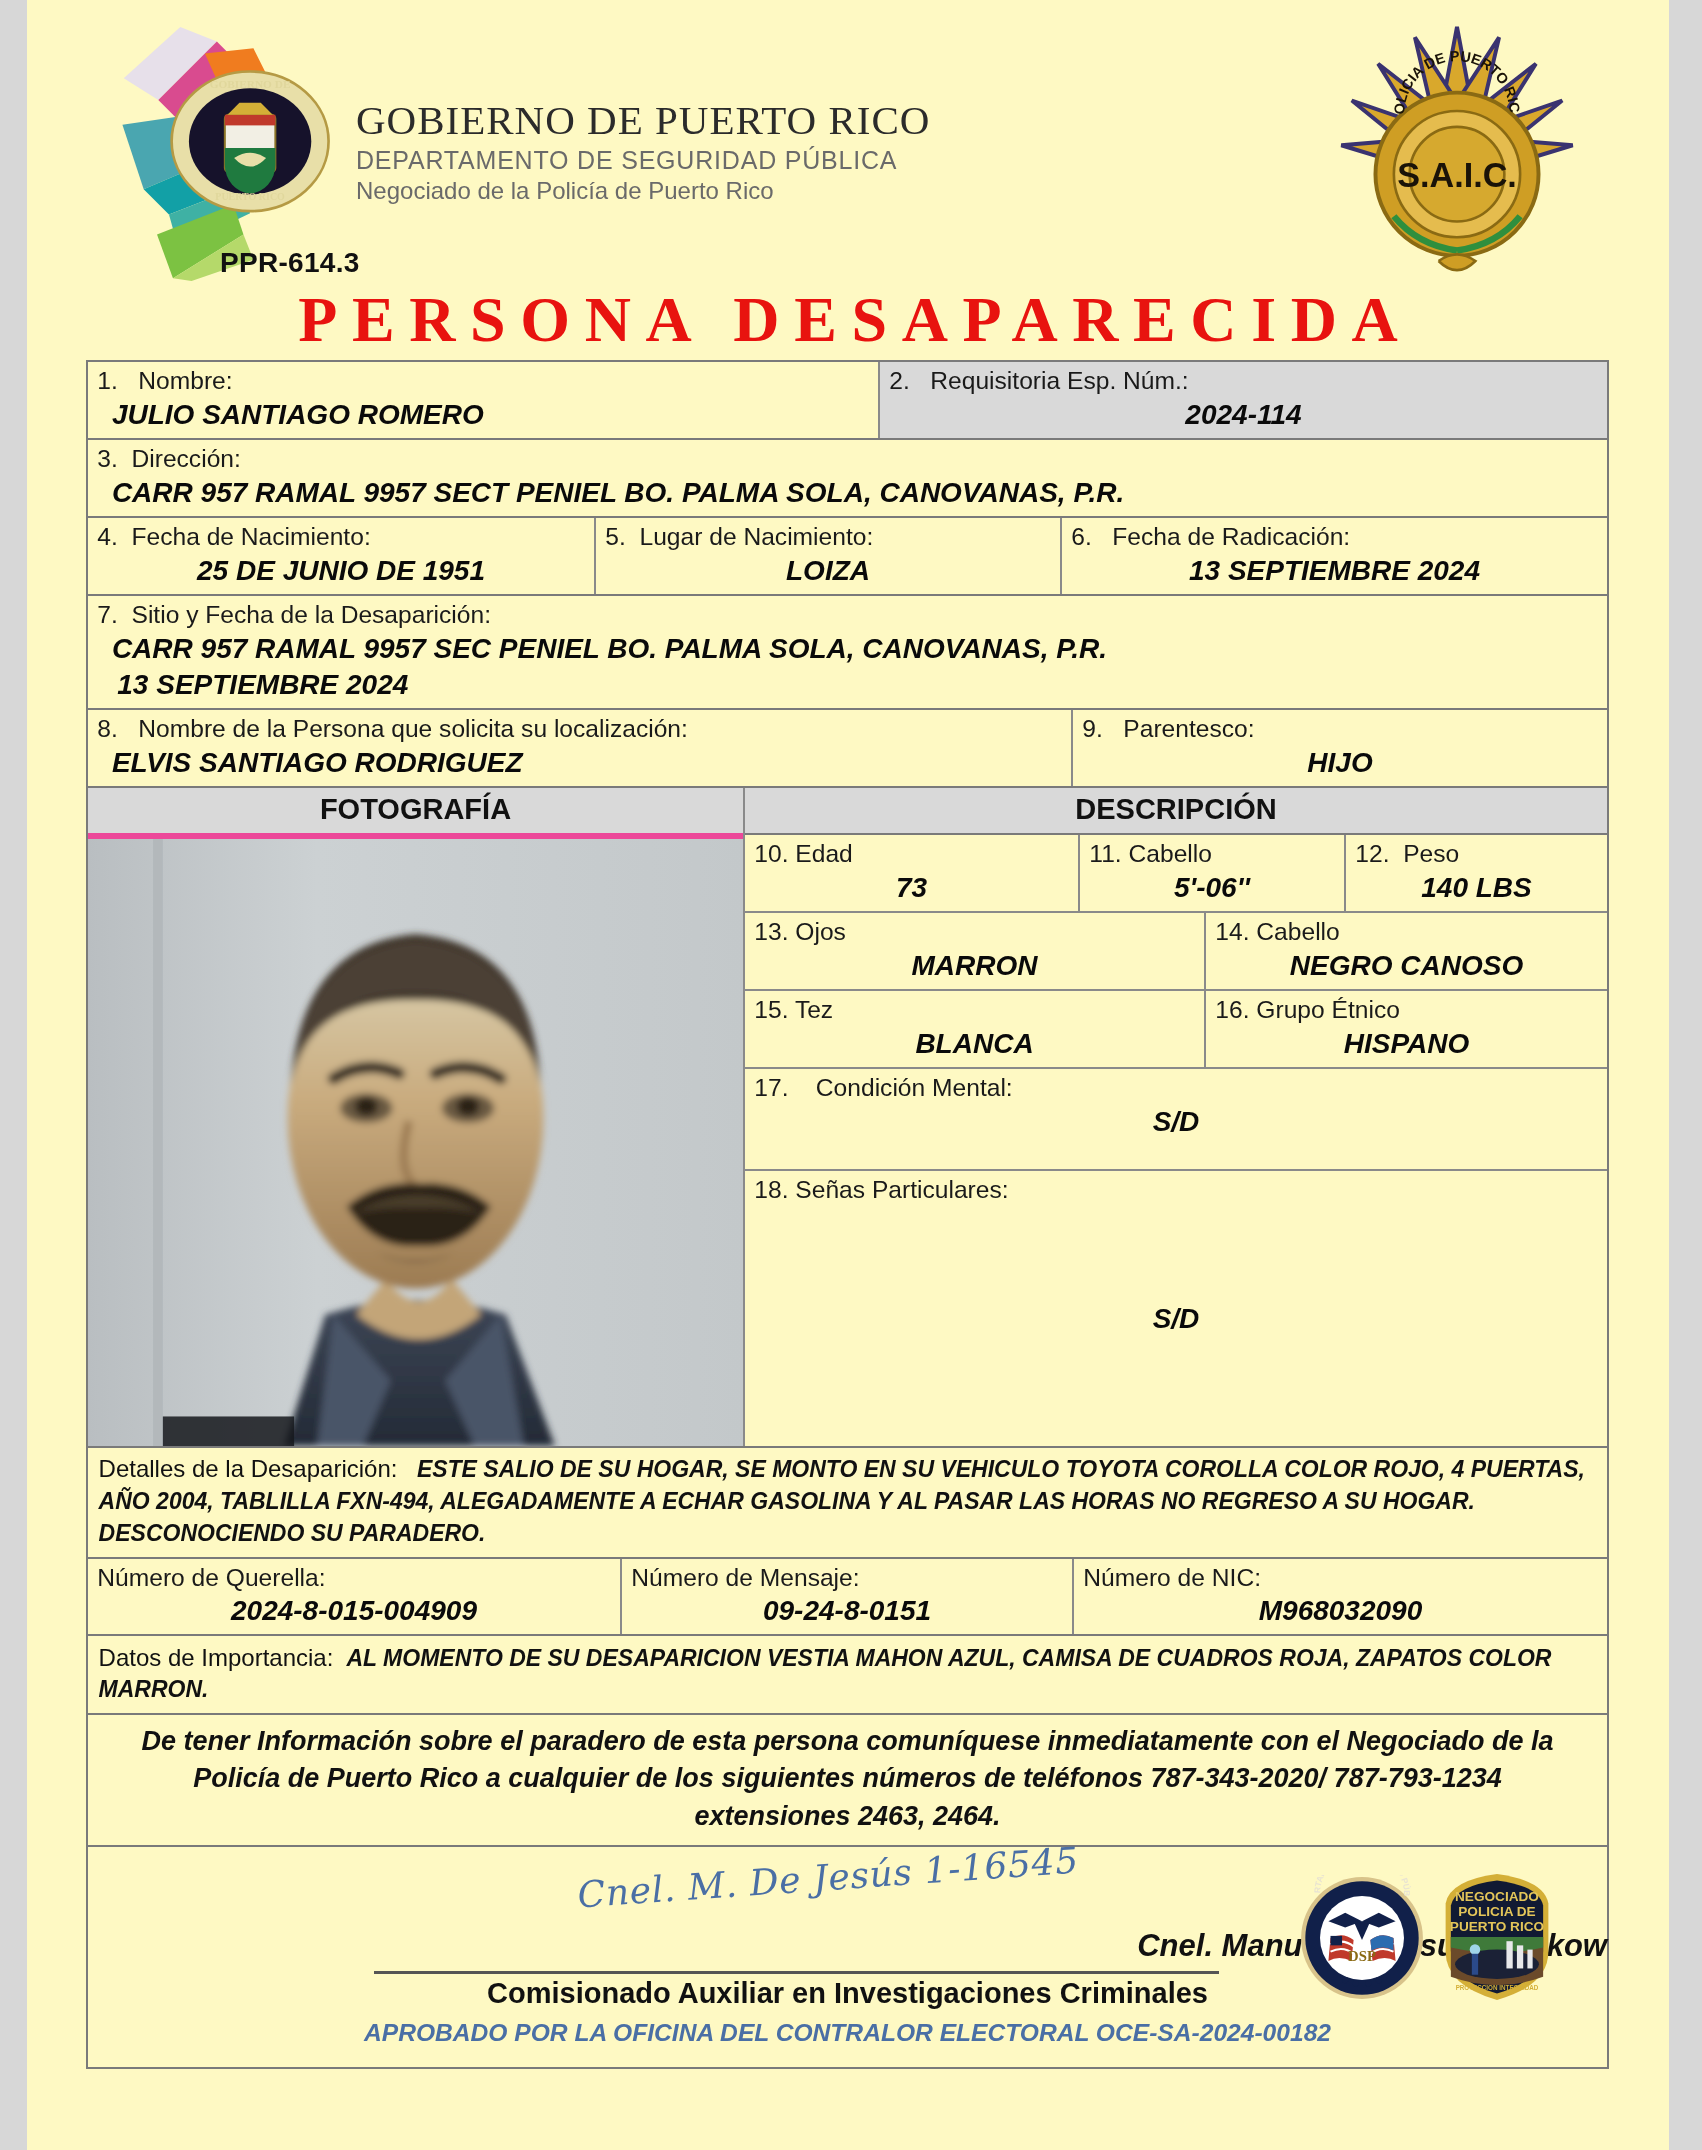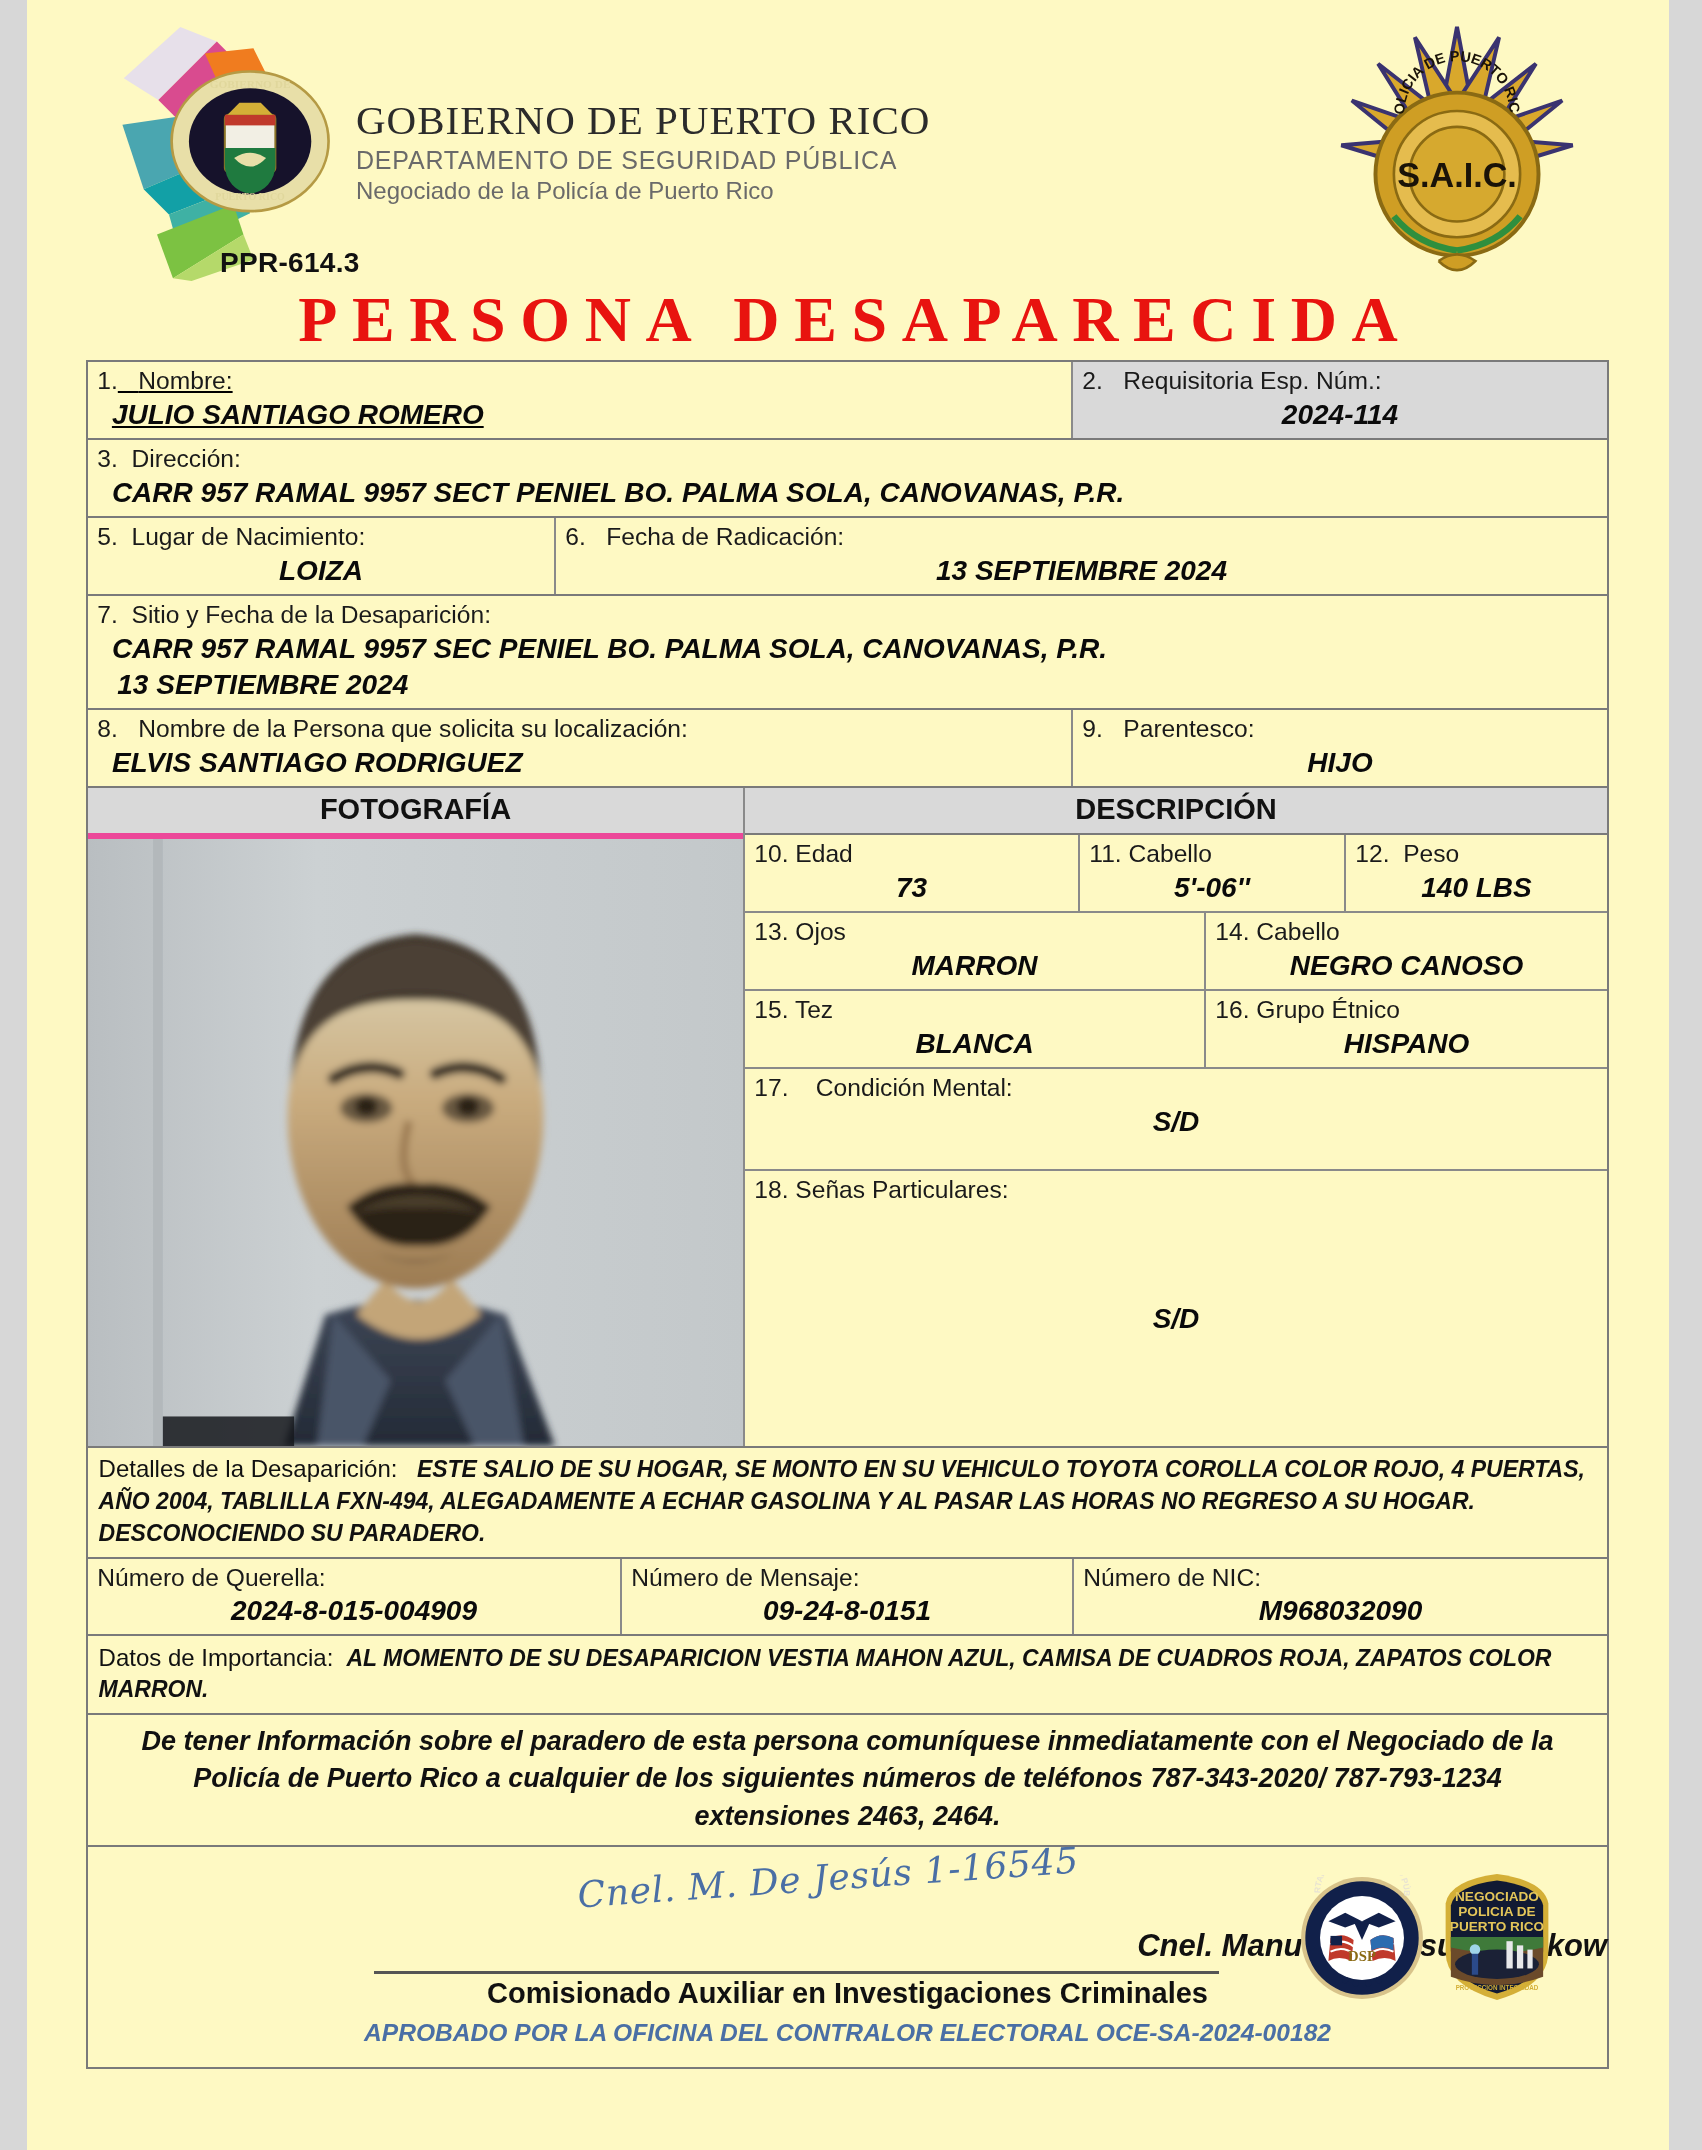--- a/index.html
+++ b/index.html
@@ -184,21 +184,21 @@
         <path d="M86 184 q14 -10 28 0 q-14 14 -28 0" fill="#cf9e24" stroke="#8a6a13" stroke-width="2"></path>
       </g>
     </svg>
   </div>
 
   <div class="main-title">PERSONA DESAPARECIDA</div>
 
   <div class="form">
 
     <div class="row">
-      <div class="cell" style="width:983px;text-decoration:underline;">
+      <div class="cell" style="width:790px;">
         <div class="lbl">
           <span class="num">1.</span>&nbsp;&nbsp;
           <span>Nombre:</span>
         </div>
         <div class="val" style="padding-left:14.6px;">JULIO SANTIAGO ROMERO</div>
       </div>
       <div class="cell shaded" style="flex:1;">
         <div class="lbl">
           <span class="num">2.</span>&nbsp;&nbsp;
           <span>Requisitoria Esp. Núm.:</span>
@@ -211,20 +211,27 @@
       <div class="cell" style="width:100%;">
         <div class="lbl">
           <span class="num">3.</span>&nbsp;
           <span>Dirección:</span>
         </div>
         <div class="val" style="padding-left:14.6px;">CARR 957 RAMAL 9957 SECT PENIEL BO. PALMA SOLA, CANOVANAS, P.R.</div>
       </div>
     </div>
 
     <div class="row">
+      <div class="cell" style="width:506px;">
+        <div class="lbl">
+          <span class="num">4.</span>&nbsp;
+          <span>Fecha de Nacimiento:</span>
+        </div>
+        <div class="val val-c">25 DE JUNIO DE 1951</div>
+      </div>
       <div class="cell" style="width:466px;">
         <div class="lbl">
           <span class="num">5.</span>&nbsp;
           <span>Lugar de Nacimiento:</span>
         </div>
         <div class="val val-c">LOIZA</div>
       </div>
       <div class="cell" style="flex:1;">
         <div class="lbl">
           <span class="num">6.</span>&nbsp;&nbsp;

